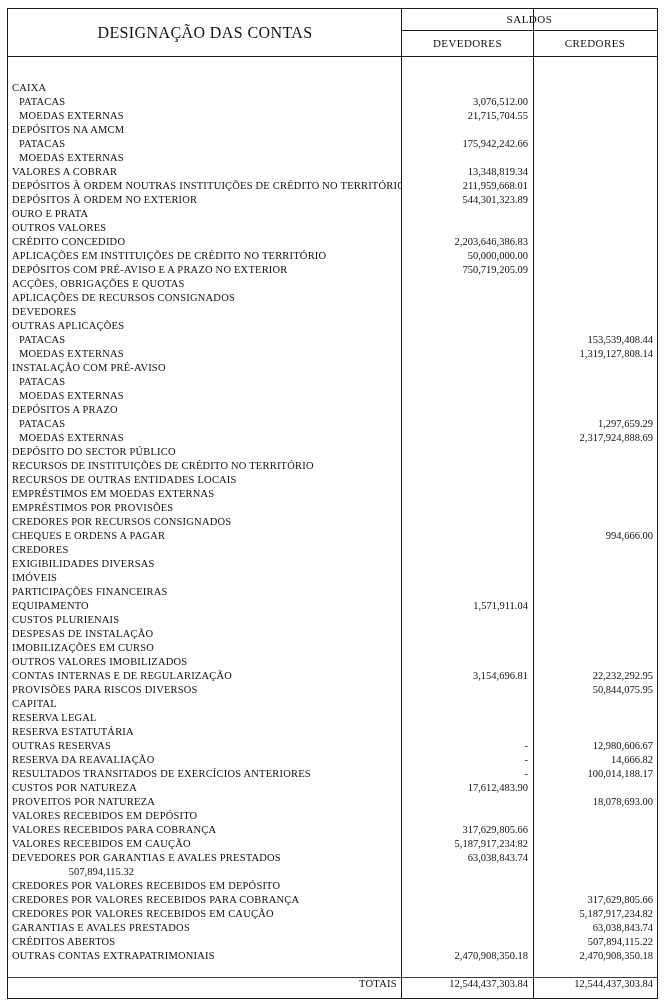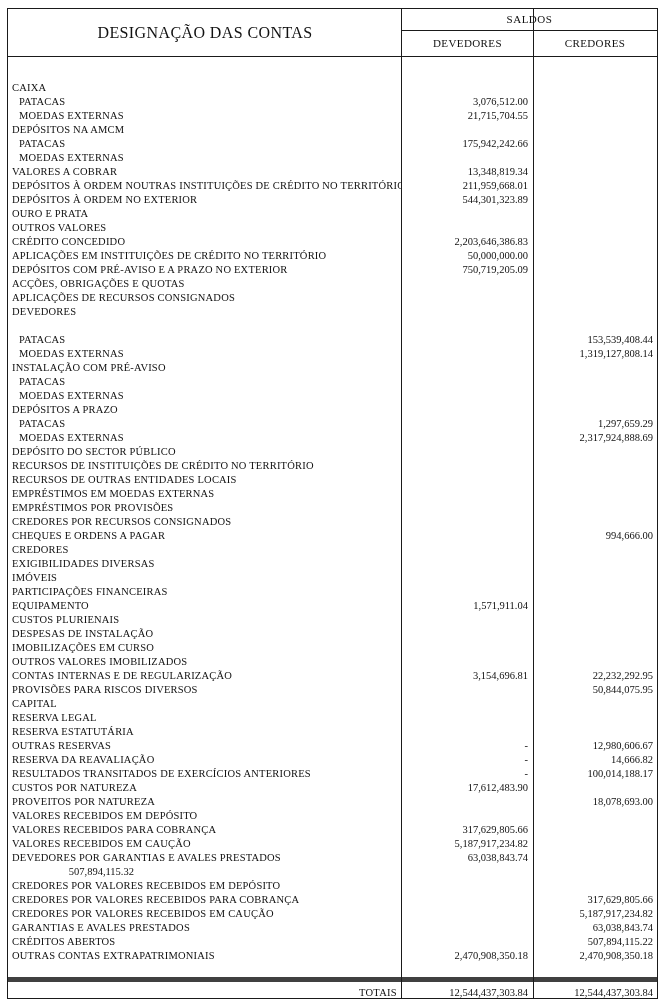--- a/index.html
+++ b/index.html
@@ -31,22 +31,22 @@
   
   .body { flex:1 1 auto; padding-top:24px; overflow:hidden; }
   .row { display:flex; height:14px; line-height:14px; font-size:10.5px; }
   .cell { box-sizing:border-box; white-space:nowrap; overflow:hidden; }
   .cell.label { width:394px; padding-left:4px; letter-spacing:0.2px; }
   .cell.label.indent { padding-left:11px; }
   .cell.dev  { width:131px; text-align:right; padding-right:5px; }
   .cell.cred { flex:1; text-align:right; padding-right:4px; }
 
   
-  .footer { flex:0 0 21px; border-top:5px solid #404040; box-sizing:border-box;
-            display:flex; align-items:flex-end; font-size:10.5px; }
+  .footer { flex:0 0 21px; border-top:1px solid #404040; box-sizing:border-box;
+            display:flex; align-items:flex-start; font-size:10.5px; }
   .f-label { width:394px; text-align:right; padding-right:5px; box-sizing:border-box; letter-spacing:0.3px; }
   .f-dev   { width:131px; text-align:right; padding-right:5px; box-sizing:border-box; }
   .f-cred  { flex:1; text-align:right; padding-right:4px; box-sizing:border-box; }
 </style>
 </head>
 <body>
 
 <div class="page">
   <div class="table">
 
@@ -144,20 +144,21 @@
           <div class="cell label">APLICAÇÕES DE RECURSOS CONSIGNADOS</div>
           <div class="cell dev"></div>
           <div class="cell cred"></div>
         </div>
         <div class="row">
           <div class="cell label">DEVEDORES</div>
           <div class="cell dev"></div>
           <div class="cell cred"></div>
         </div>
         <div class="row">
+          <div class="cell label">OUTRAS APLICAÇÕES</div>
           <div class="cell dev"></div>
           <div class="cell cred"></div>
         </div>
         <div class="row">
           <div class="cell label indent">PATACAS</div>
           <div class="cell dev"></div>
           <div class="cell cred">153,539,408.44</div>
         </div>
         <div class="row">
           <div class="cell label indent">MOEDAS EXTERNAS</div>

